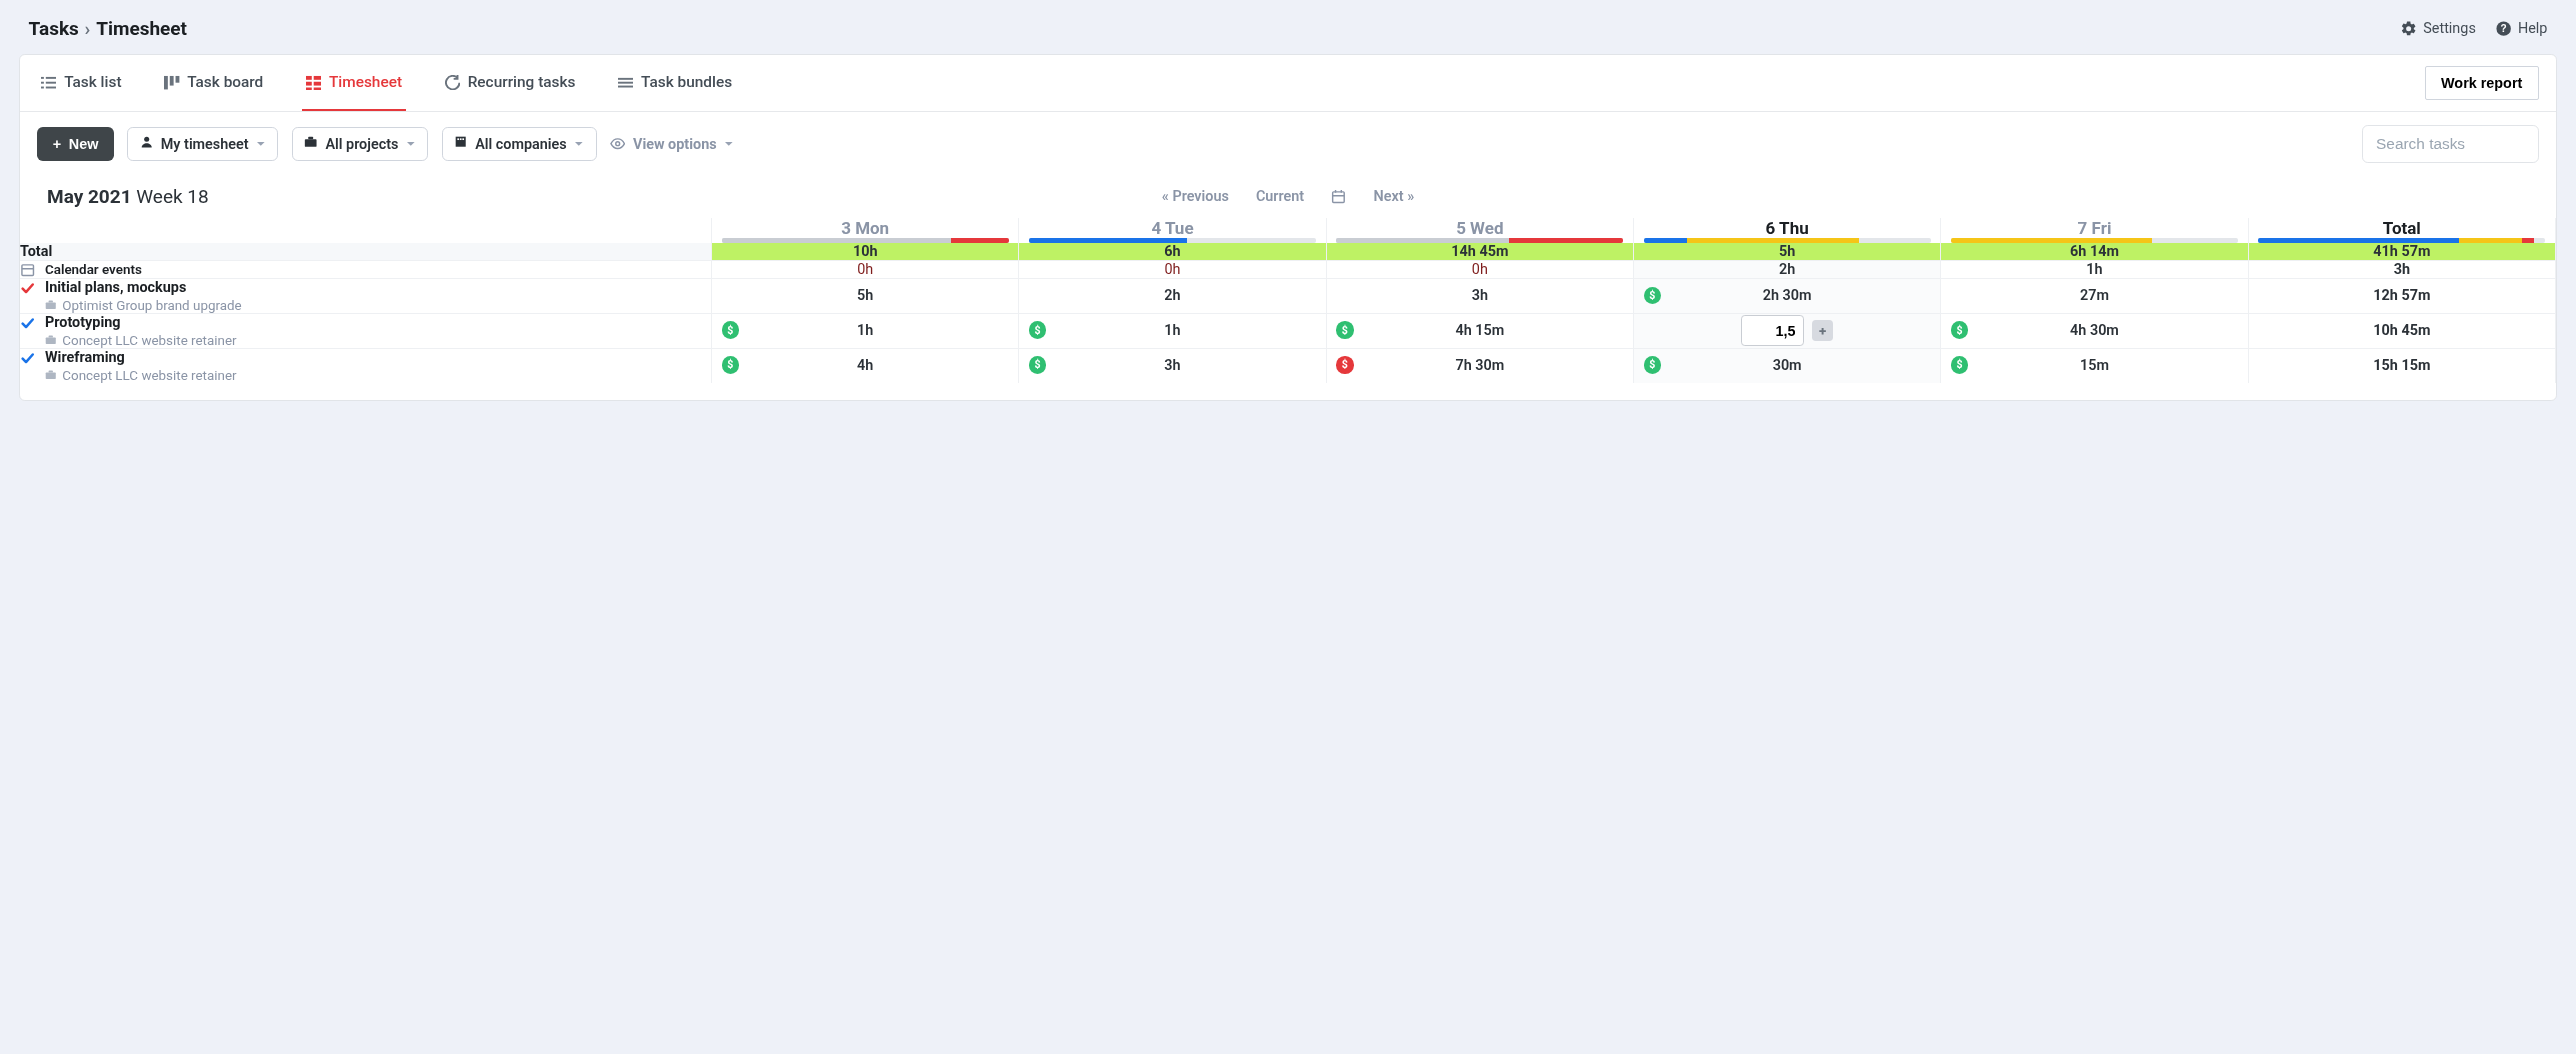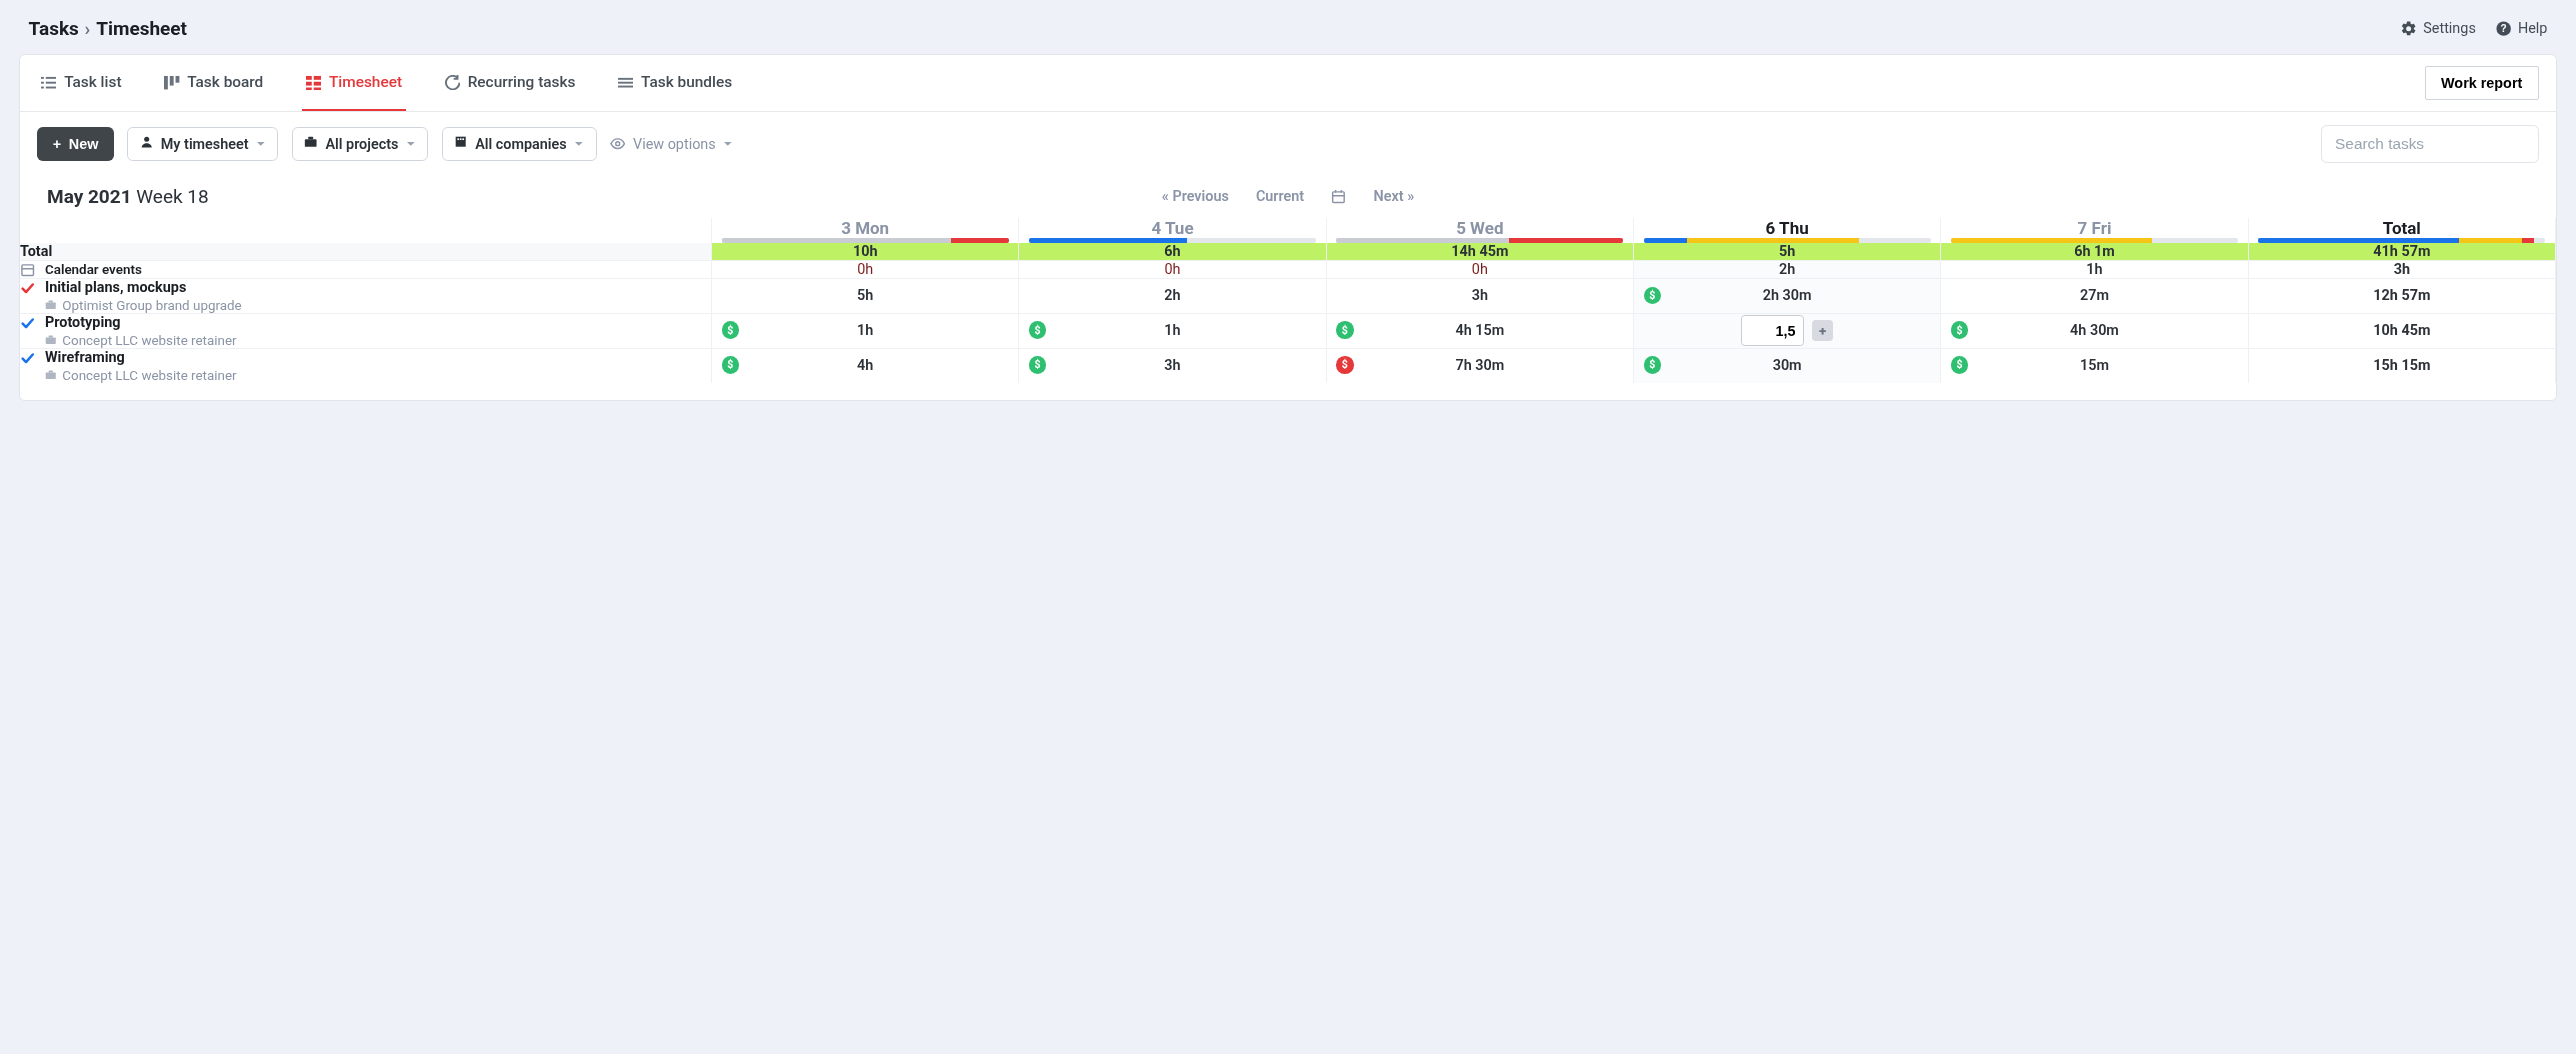--- a/index.html
+++ b/index.html
@@ -87,25 +87,25 @@
     font-size: 14.4px;
   }
   .plus { font-weight: 800; }
   .filter-btn {
     display: flex; align-items: center; gap: 7.7px;
     border: 1px solid #d0d5dd; border-radius: 5.8px; background: #fff;
     padding: 7.7px 11.5px; font-size: 14.4px; font-weight: 600; color: #2c3238; cursor: pointer;
   }
   .caret { width: 9.6px; height: 9.6px; display: inline-flex; }
   .caret svg { width: 9.6px; height: 9.6px; fill: #98a2b3; }
-  .view-opts { display: flex; align-items: center; gap: 7.7px; color: #8a94a6; font-weight: 400; cursor: pointer; font-size: 14.4px; }
+  .view-opts { display: flex; align-items: center; gap: 7.7px; color: #8a94a6; font-weight: 700; cursor: pointer; font-size: 14.4px; }
   .eye { width: 15.4px; height: 15.4px; display: inline-flex; }
   .search {
     border: 1px solid #e1e4e8; border-radius: 5.8px; padding: 8.6px 13.4px; font-size: 15.4px;
-    width: 218px; color: #2c3238;
+    width: 177px; color: #2c3238;
   }
   .search::placeholder { color: #9aa5b1; }
 
   
   .period-row {
     display: flex; align-items: center;
     padding: 3.8px 27px 9.6px 27px;
     position: relative;
   }
   .period-label { font-size: 19px; font-weight: 400; color: #2c3238; }
@@ -454,21 +454,21 @@
               </th>
             </tr>
           </thead>
         <tbody id="ts-body">
             <tr class="row-total">
               <td class="label-cell no-left-border">Total</td>
               <td class="value-cell"><span>10h</span></td>
               <td class="value-cell"><span>6h</span></td>
               <td class="value-cell"><span>14h 45m</span></td>
               <td class="value-cell active-day"><span>5h</span></td>
-              <td class="value-cell"><span>6h 1m</span></td>
+              <td class="value-cell"><span>6h 14m</span></td>
               <td class="value-cell total-col"><span>41h 57m</span></td>
             </tr>
             <tr class="cal-row">
               <td class="label-cell no-left-border">
                 <div class="task-line">
                   <span class="cal-ico">
                     <svg viewBox="0 0 16 16" fill="none" stroke="#8a94a6" stroke-width="1.5">
                       <rect x="2" y="3" width="12" height="11" rx="1"></rect>
                       <line x1="2" y1="7" x2="14" y2="7"></line>
                     </svg>

